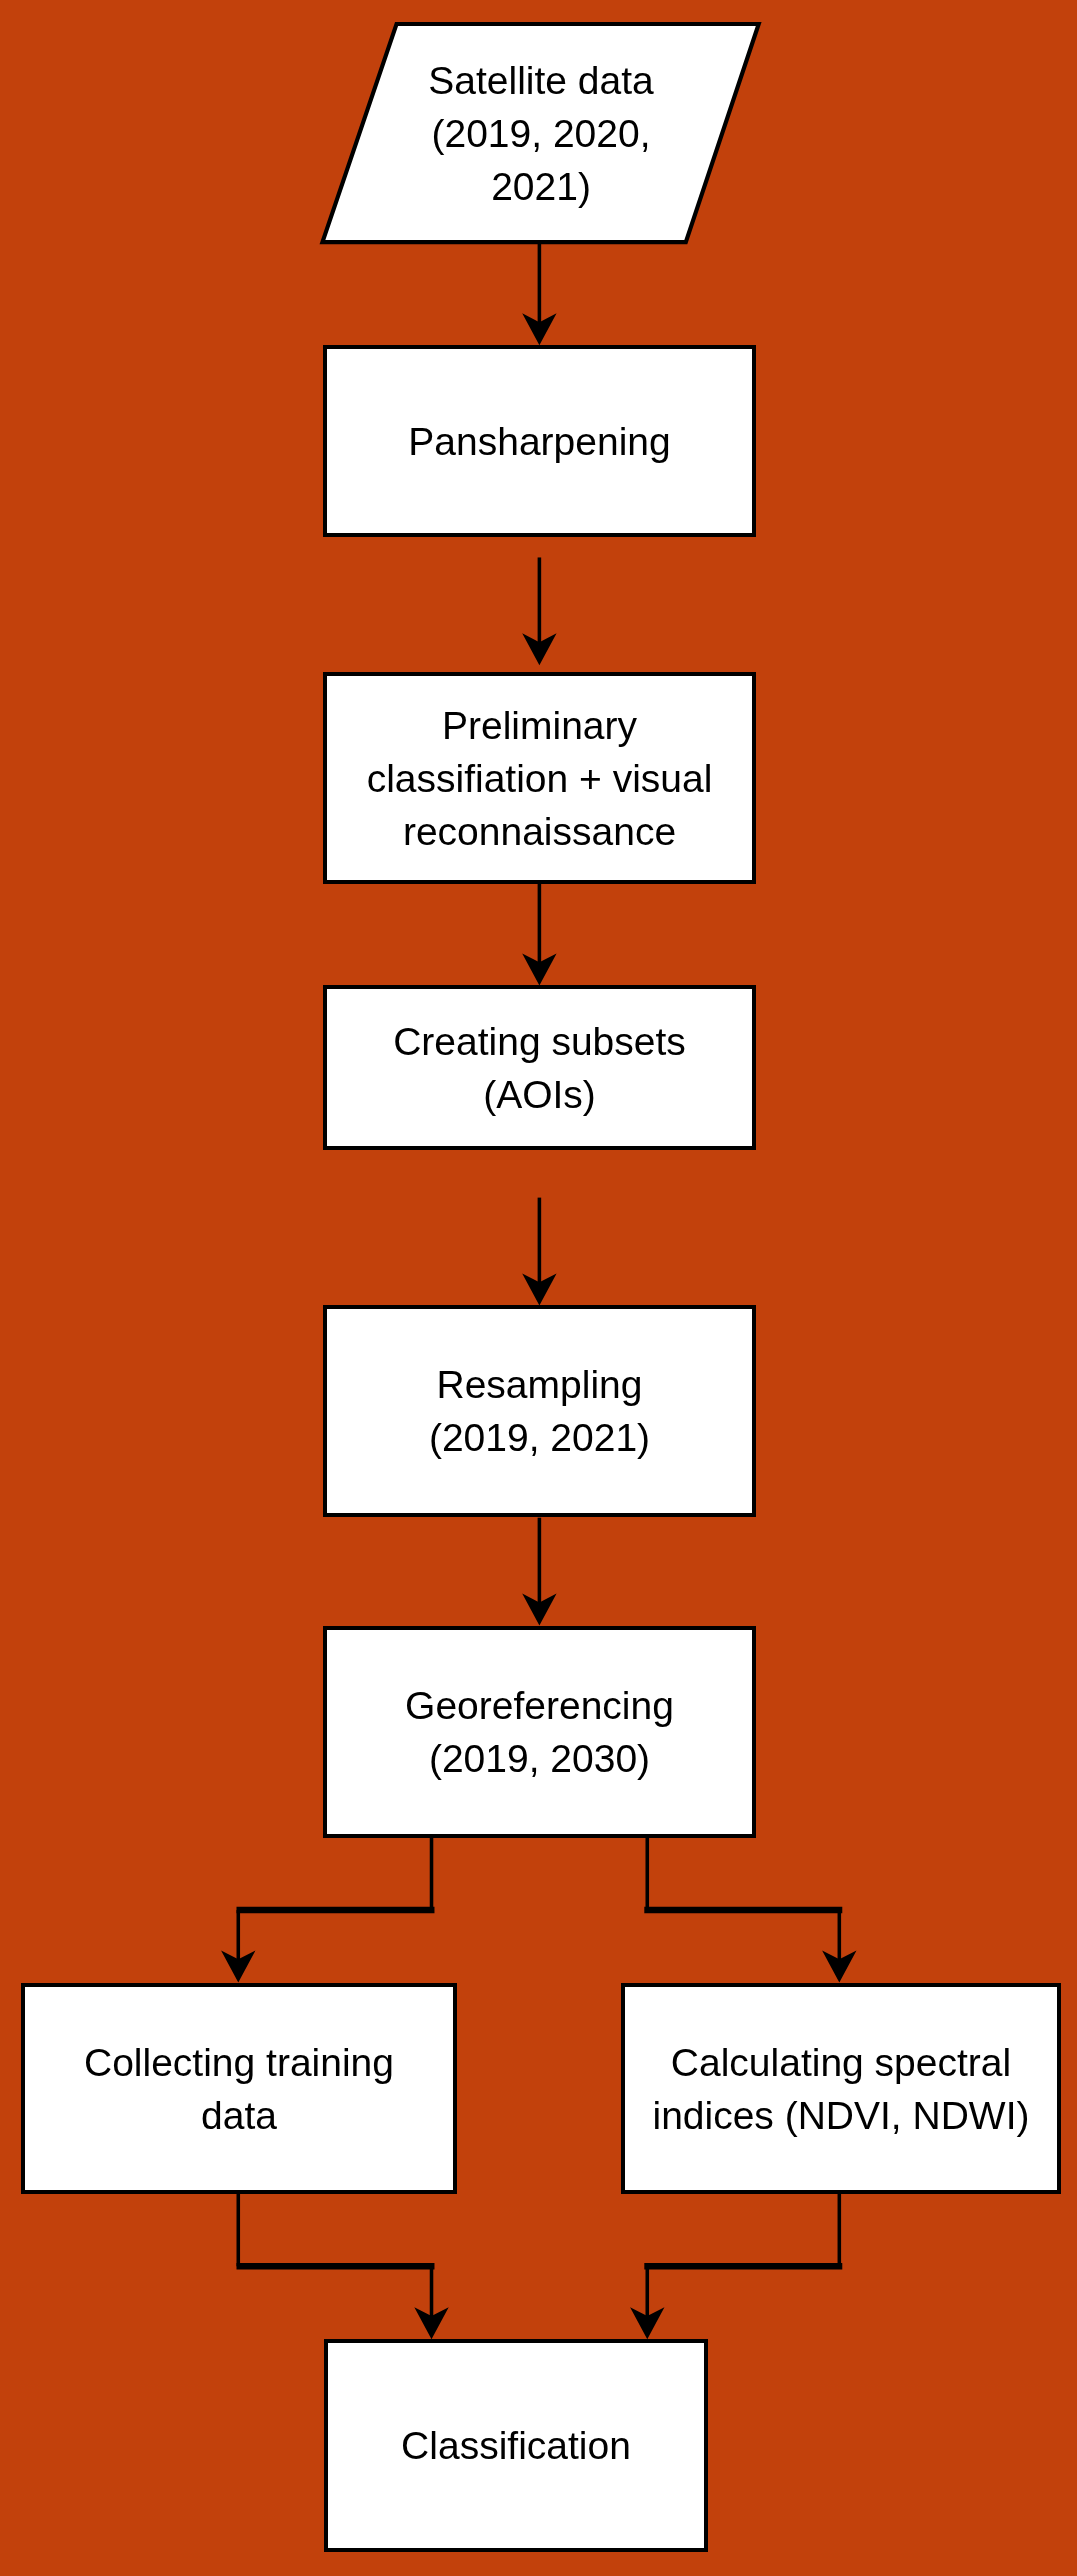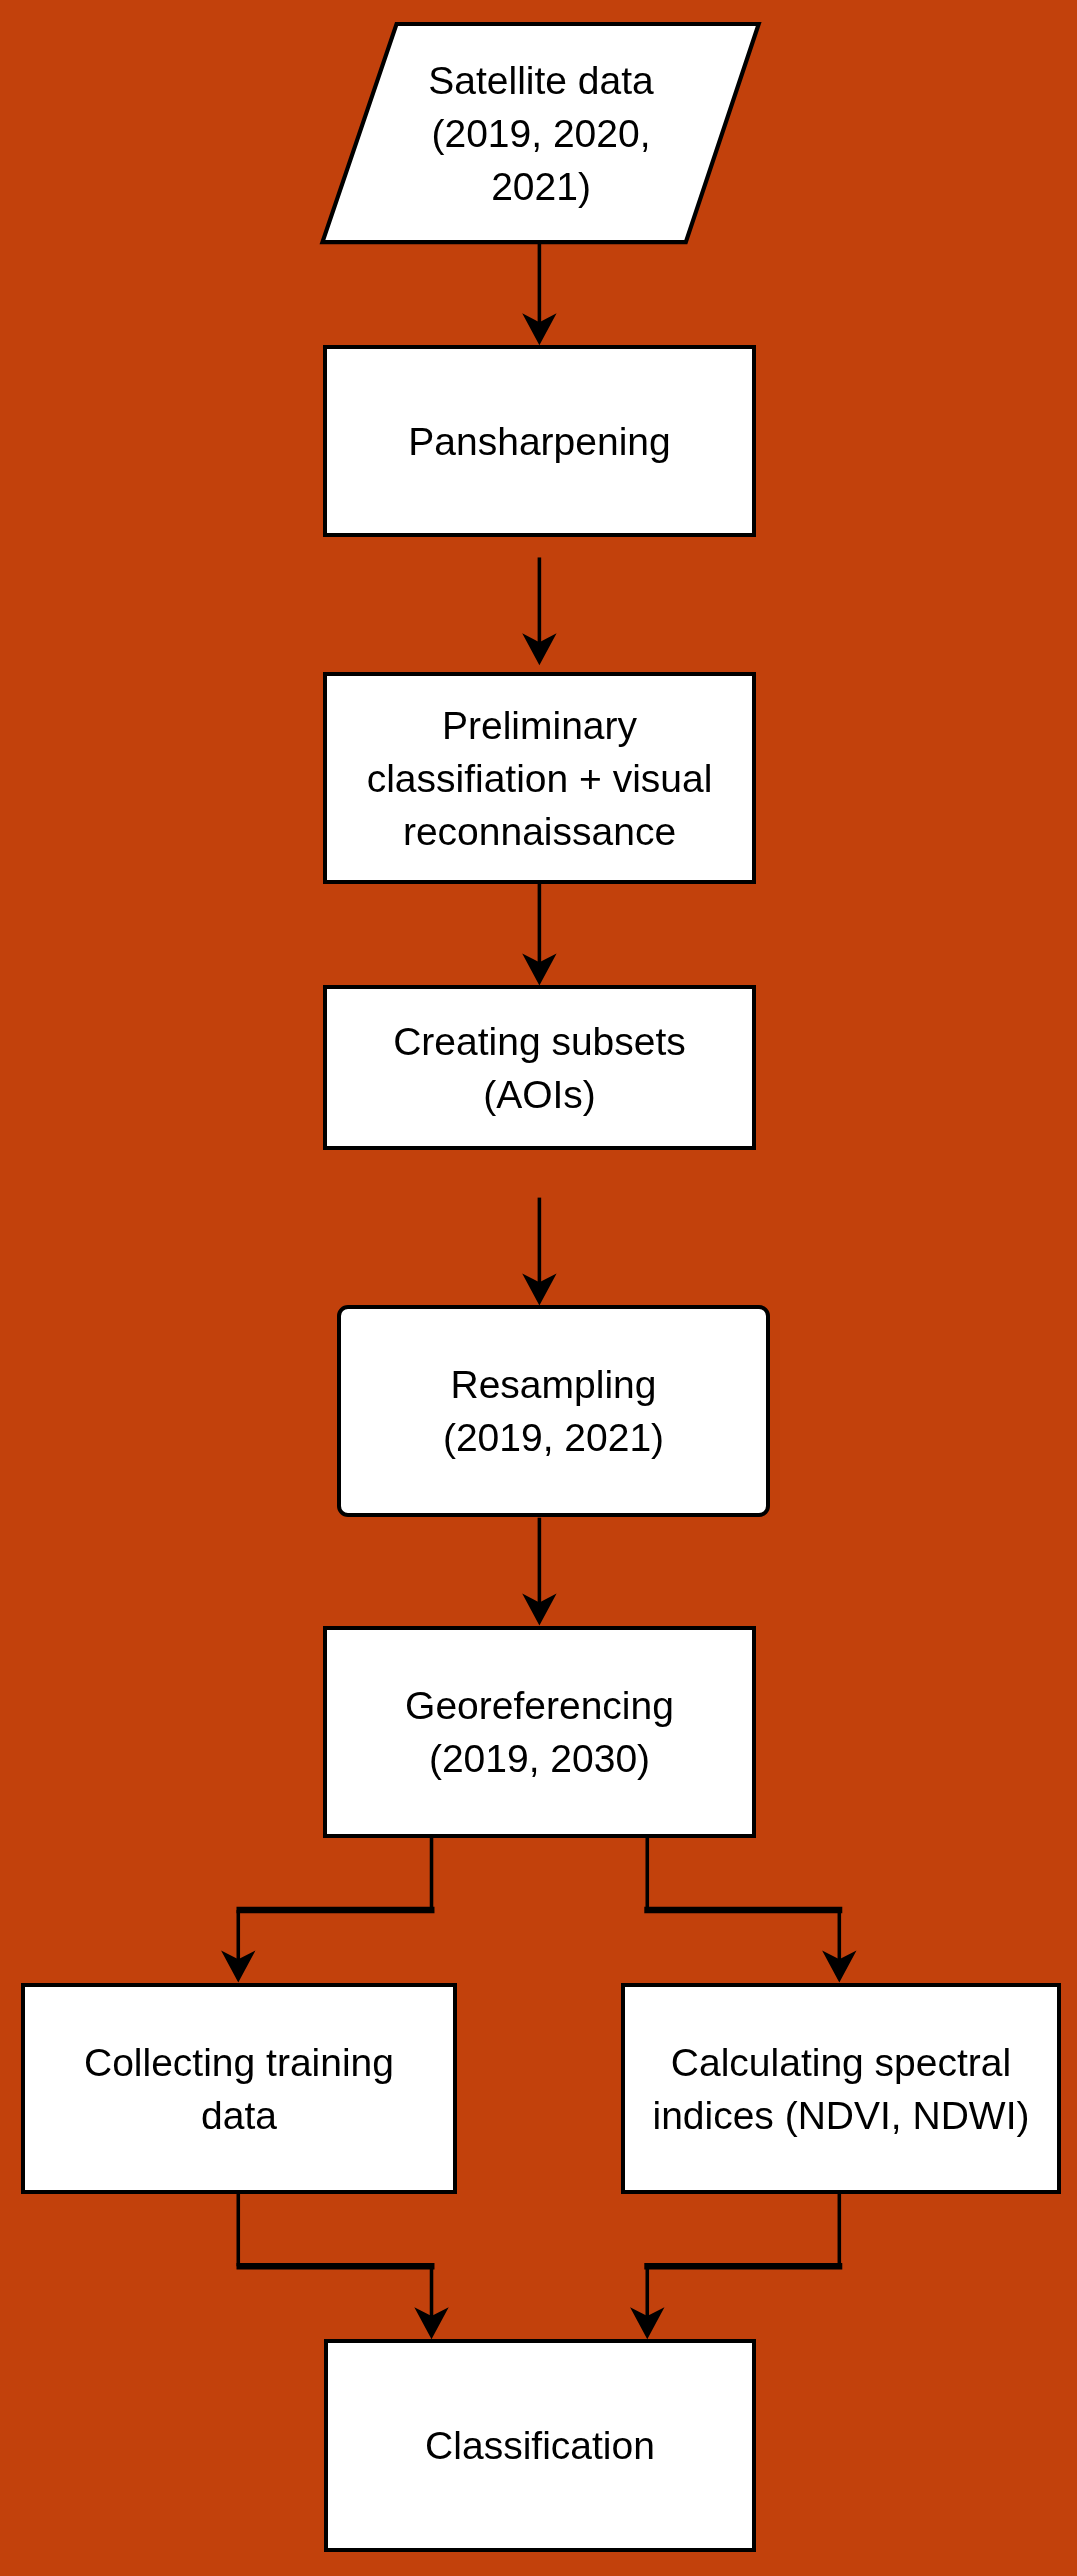--- a/index.html
+++ b/index.html
@@ -47,25 +47,25 @@
     text-align: center;
     color: #000000;
     font-size: 39px;
     line-height: 53px;
     white-space: pre-line;
   }
   
   #node-pansharpening   { left: 323px;  top: 345px;  width: 433px; height: 192px; }
   #node-preliminary     { left: 323px;  top: 650px; width: 433px; height: 212px; margin-top: 22px; }
   #node-creating        { left: 323px;  top: 985px; width: 433px; height: 165px; }
-  #node-resampling      { left: 337px;  top: 1305px; width: 433px; height: 212px; border-radius: 11px; }
+  #node-resampling      { left: 323px;  top: 1305px; width: 433px; height: 212px; }
   #node-georeferencing  { left: 323px;  top: 1626px; width: 433px; height: 212px; }
   #node-collecting      { left: 21px;   top: 1983px; width: 436px; height: 211px; }
   #node-calculating     { left: 621px; top: 1983px; width: 440px; height: 211px; }
-  #node-classification  { left: 324px;  top: 2339px; width: 432px; height: 213px; }
+  #node-classification  { left: 324px;  top: 2339px; width: 384px; height: 213px; }
   #label-satellite      { left: 323px;  top: 24px;   width: 436px; height: 218px; }
 </style>
 </head>
 <body>
 
 <div id="canvas">
 
   <svg id="wires" viewBox="0 0 1817 4345" xmlns="http://www.w3.org/2000/svg">
 
     <polygon points="669,40 1280,40 1157,408 544,408" fill="#ffffff" stroke="#000000" stroke-width="7"></polygon>

